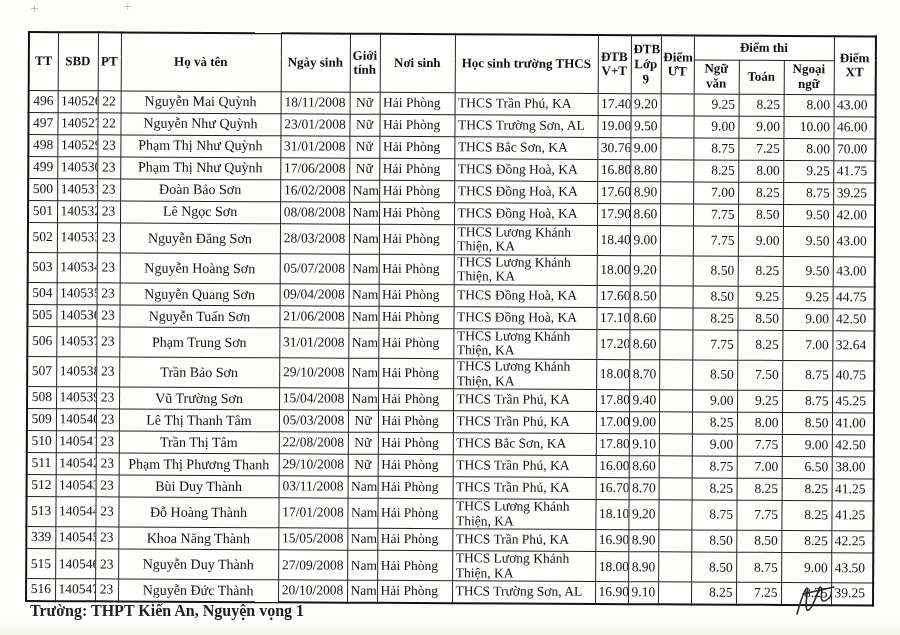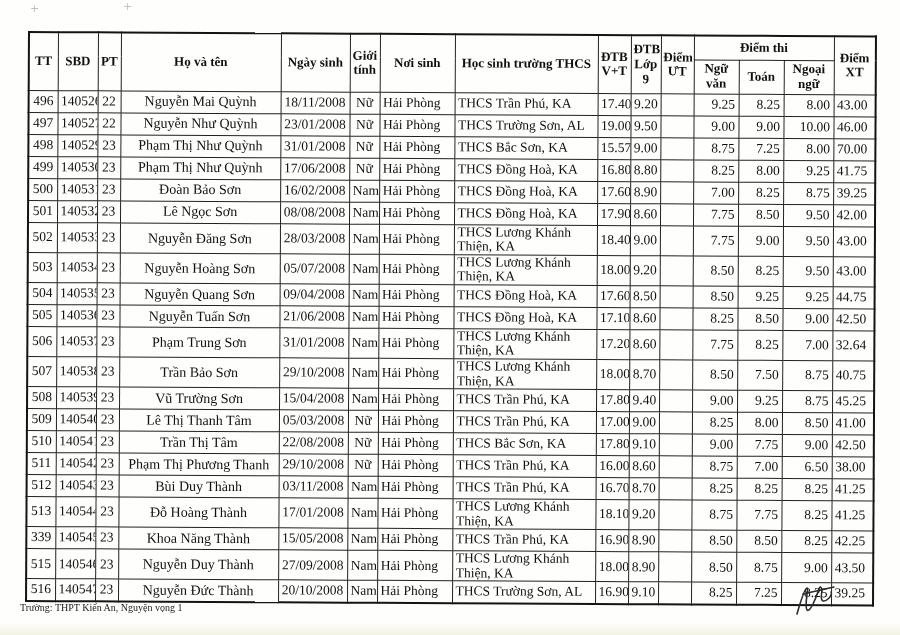--- a/index.html
+++ b/index.html
@@ -62,24 +62,24 @@
   .col-tt, .col-sbd, .col-pt, .col-dob, .col-gender { text-align: center; }
   .col-name { text-align: center; padding-left: 4px; font-size: 14px; white-space: nowrap; margin-left: 32px; }
   .col-birthplace { text-align: left; padding-left: 5px; }
   .col-school { text-align: left; padding-left: 4px; }
   .col-dtb_vt, .col-dtb_lop9 { text-align: right; padding-right: 4px; }
   .col-ngu_van, .col-toan, .col-ngoai_ngu { text-align: right; padding-right: 7px; }
   .col-diem_xt { padding-right: 6px; }
 
   .footer-left {
     position: absolute;
-    left: 20px;
+    left: 30px;
     top: 602px;
-    font-size: 10px;
-    font-weight: normal;
+    font-size: 16px;
+    font-weight: bold;
     color: #222;
   }
   .footer-page {
     position: absolute;
     left: 788px;
     top: 615px;
     font-size: 10px;
     font-weight: bold;
     font-family: "Liberation Sans", sans-serif;
     color: #1a1a1a;
@@ -194,21 +194,21 @@
   </tr>
         <tr>
     <td class="col-tt">498</td>
     <td class="col-sbd">140529</td>
     <td class="col-pt">23</td>
     <td class="col-name">Phạm Thị Như Quỳnh</td>
     <td class="col-dob">31/01/2008</td>
     <td class="col-gender">Nữ</td>
     <td class="col-birthplace">Hải Phòng</td>
     <td class="col-school">THCS Bắc Sơn, KA</td>
-    <td class="col-dtb_vt">15.57</td>
+    <td class="col-dtb_vt">30.76</td>
     <td class="col-dtb_lop9">9.00</td>
     <td class="col-diem_ut"></td>
     <td class="col-ngu_van">8.75</td>
     <td class="col-toan">7.25</td>
     <td class="col-ngoai_ngu">8.00</td>
     <td class="col-diem_xt">70.00</td>
   </tr>
         <tr>
     <td class="col-tt">499</td>
     <td class="col-sbd">140530</td>

